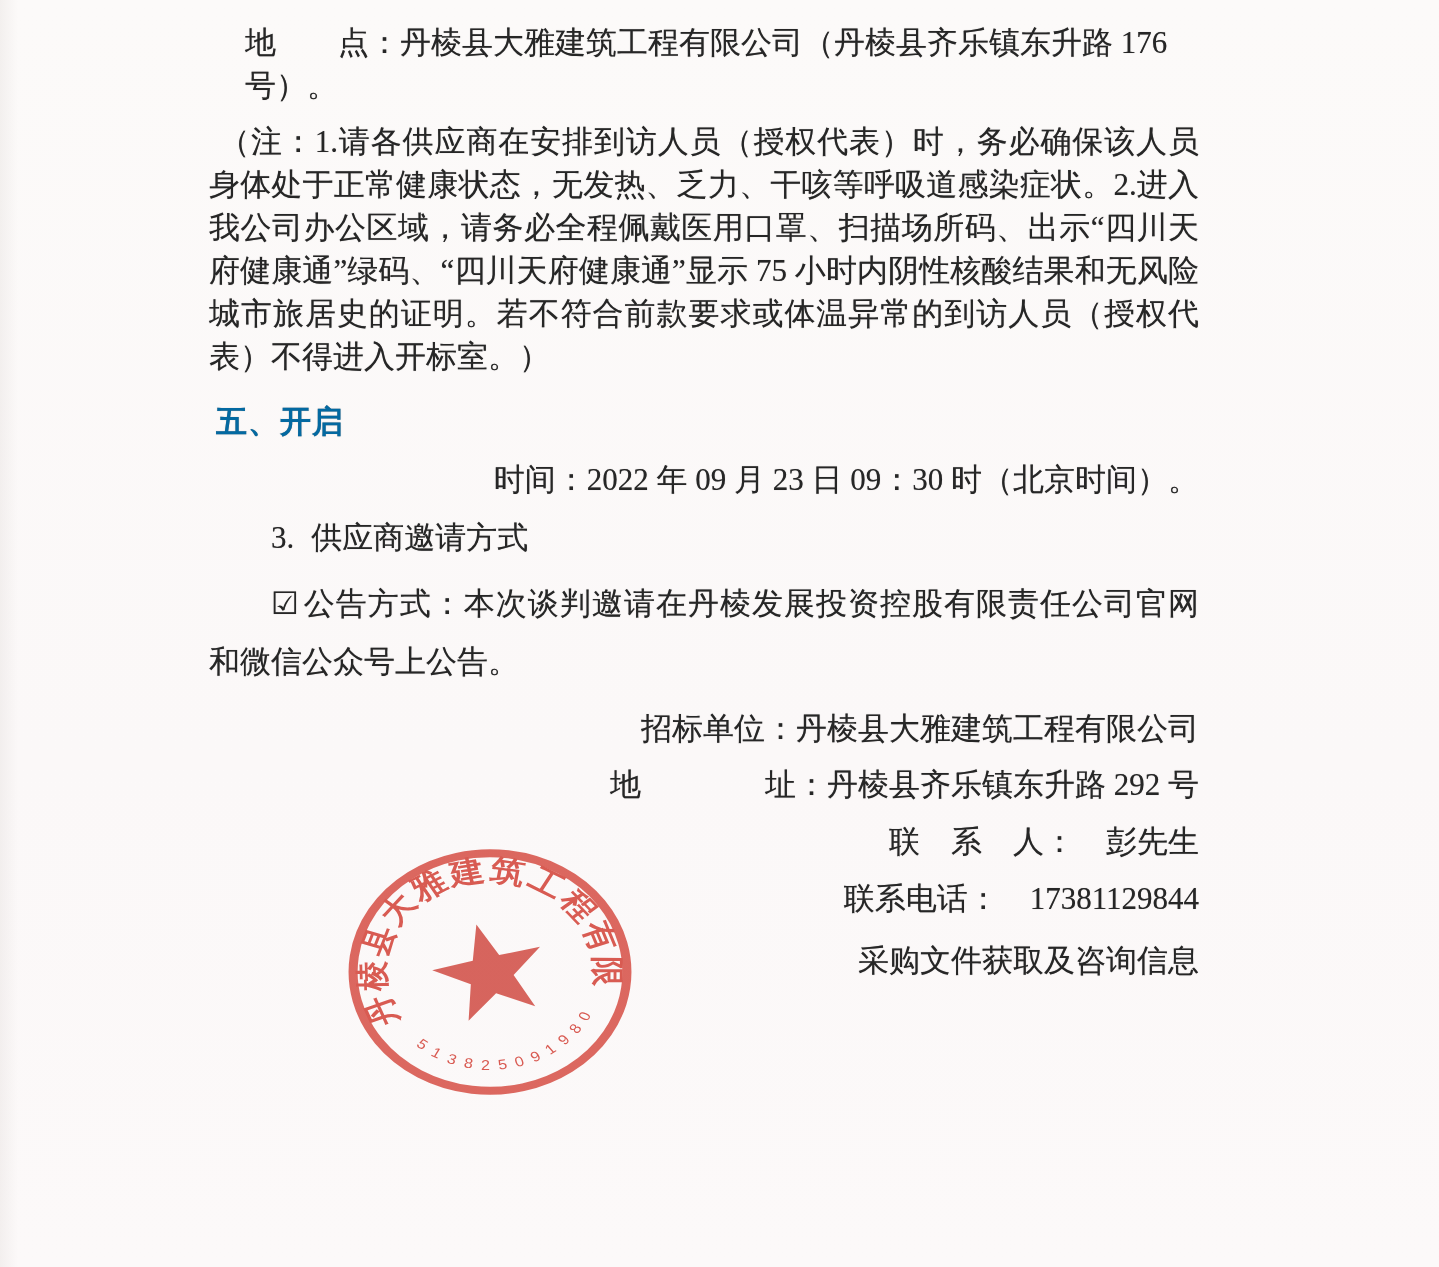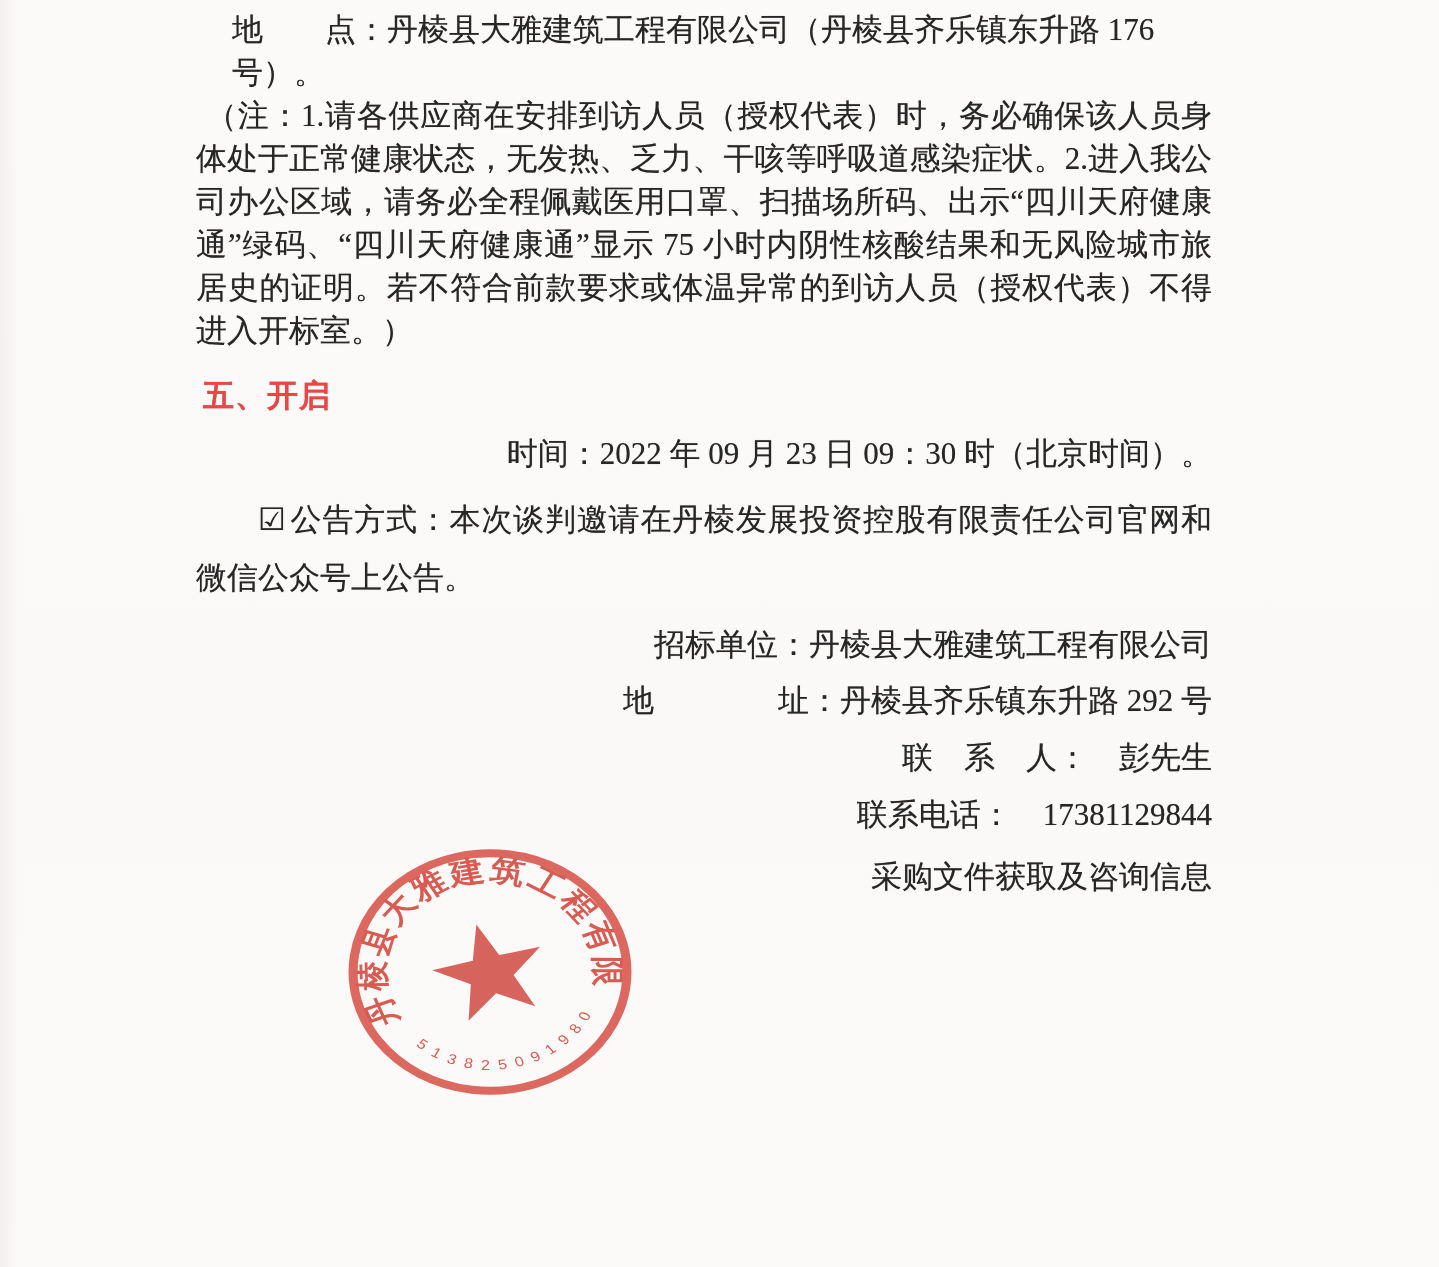--- a/index.html
+++ b/index.html
@@ -16,26 +16,26 @@
   .doc {
     position: relative;
     width: 1016px;
     margin-left: 196px;
     padding-top: 8px;
     font-size: 31px;
     line-height: 43px;
     text-align: justify;
     text-shadow: 0 0 0.7px rgba(50,50,50,.55);
   }
-  .doc p { margin: 0; }
+  .doc p { margin: 13px; }
   .heading {
     font-family: Liberation Sans, sans-serif;
     font-weight: bold;
     line-height: 44px;
-    color: #ef4444;
+    color: #0369a1;
     text-align: left;
     padding-left: 7px;
     letter-spacing: 1px;
   }
   .indent1 { padding-left: 36px; text-align: left; }
   .indent2 { padding-left: 62px; text-align: right; }
   .note { text-indent: 10px; }
   .list-item { padding-left: 62px; text-align: left; }
   .list-item .num { display: inline-block; margin-right: 17px; }
   .announce { line-height: 58px; text-indent: 62px; }
@@ -64,20 +64,23 @@
 <div class="doc">
 
   <p class="indent1">地　　点：丹棱县大雅建筑工程有限公司（丹棱县齐乐镇东升路 176 号）。</p>
 
   <p class="note">（注：1.请各供应商在安排到访人员（授权代表）时，务必确保该人员身体处于正常健康状态，无发热、乏力、干咳等呼吸道感染症状。2.进入我公司办公区域，请务必全程佩戴医用口罩、扫描场所码、出示“四川天府健康通”绿码、“四川天府健康通”显示 75 小时内阴性核酸结果和无风险城市旅居史的证明。若不符合前款要求或体温异常的到访人员（授权代表）不得进入开标室。）</p>
 
   <p class="heading mt22">五、开启</p>
   <p class="indent2 mt14">时间：2022 年 09 月 23 日 09：30 时（北京时间）。</p>
 
 
+  <p class="list-item mt15">
+    <span class="num">3.</span><span>供应商邀请方式</span>
+  </p>
 
   <p class="announce mt16">
     <span class="cb">☑</span><span>公告方式：本次谈判邀请在丹棱发展投资控股有限责任公司官网和微信公众号上公告。</span>
   </p>
 
 
   <p class="indent2 mt16">招标单位：丹棱县大雅建筑工程有限公司</p>
   <p class="indent2 mt13">地　　　　址：丹棱县齐乐镇东升路 292 号</p>
   <p class="indent2 mt14">联　系　人：　彭先生</p>
   <p class="indent2 mt14">联系电话：　17381129844</p>

